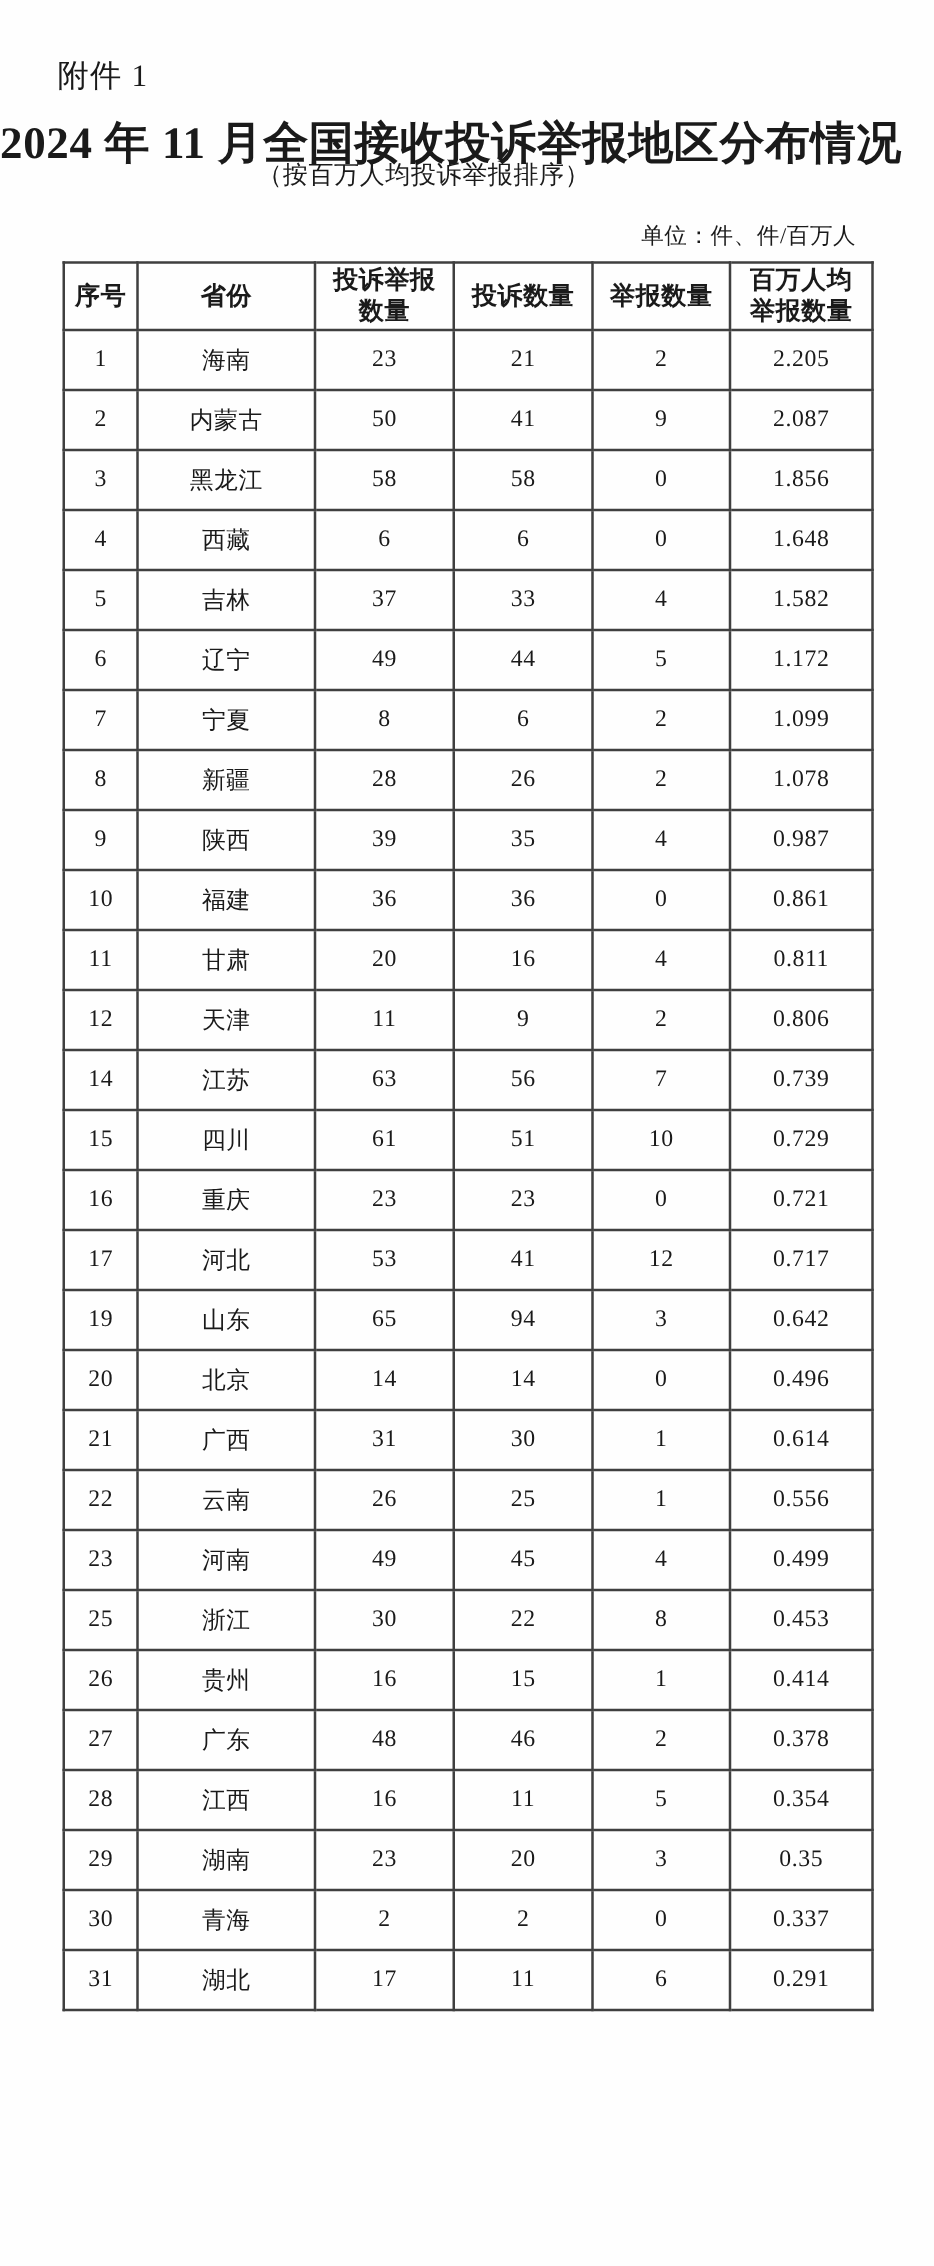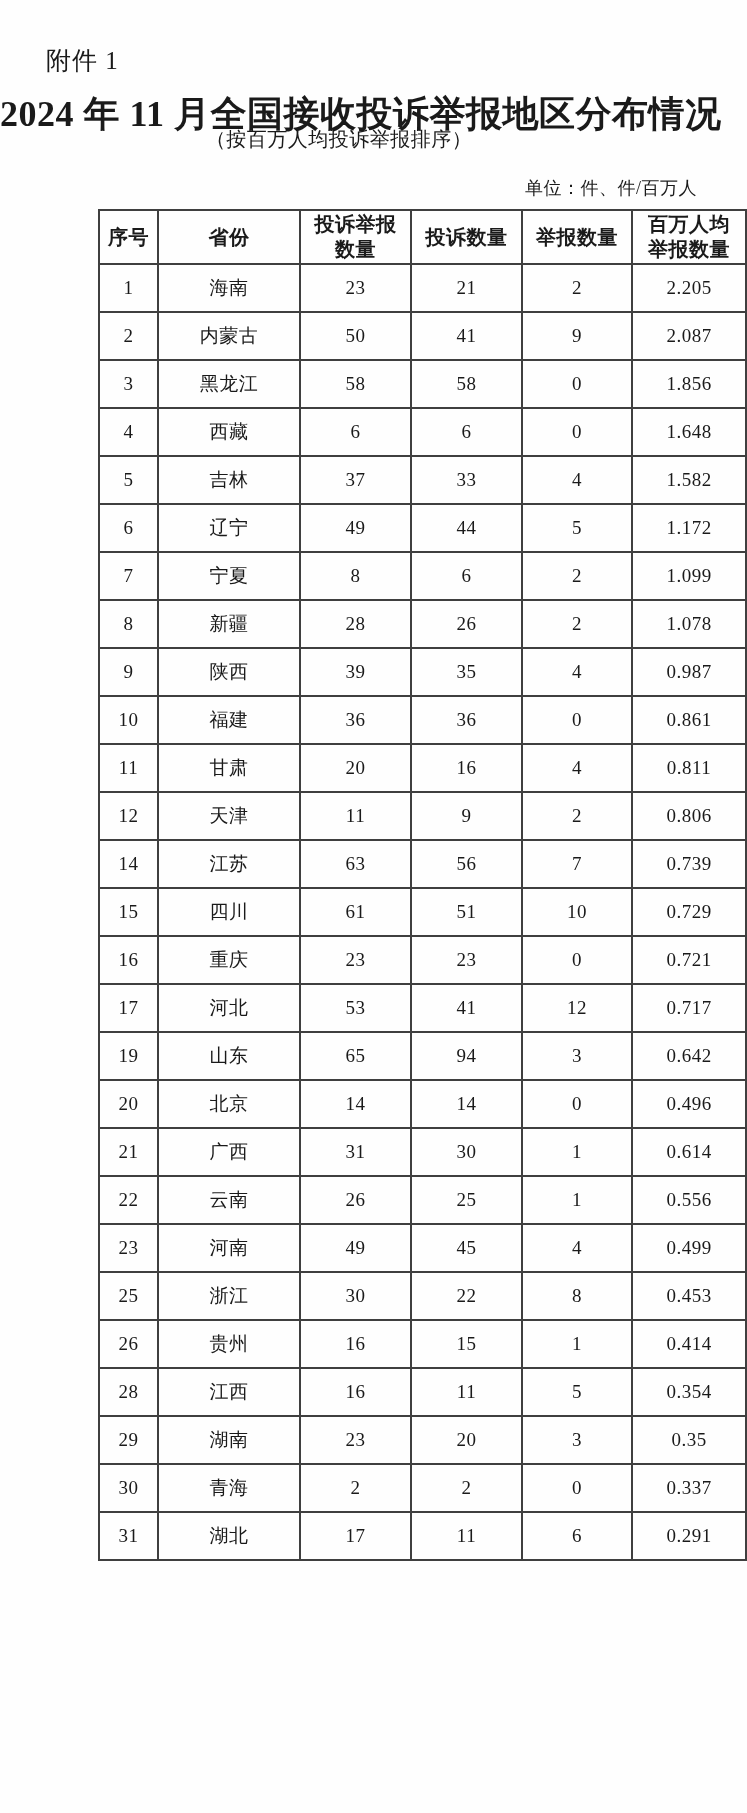--- a/index.html
+++ b/index.html
@@ -31,31 +31,30 @@
   .doc-subtitle {
     position: absolute;
     left: 0; top: 126px;
     width: 678px;
     text-align: center;
     font-size: 20px;
     letter-spacing: 0.5px;
   }
   .unit-note {
     position: absolute;
-    right: 50px; top: 176px;
+    right: 62px; top: 176px;
     font-size: 18px;
     letter-spacing: 0.5px;
   }
   table.data-table {
     position: absolute;
     left: 50px; top: 209px;
     width: 647px;
     border-collapse: collapse;
     table-layout: fixed;
-    margin-left: 48px;
   }
   .data-table th, .data-table td {
     border: 2px solid #3f3f3f;
     text-align: center;
     vertical-align: middle;
     overflow: hidden;
   }
   .data-table th {
     height: 54px;
     font-size: 20px;
@@ -287,20 +286,28 @@
       </tr>
       <tr>
         <td>26</td>
         <td>贵州</td>
         <td>16</td>
         <td>15</td>
         <td>1</td>
         <td>0.414</td>
       </tr>
       <tr>
+        <td>27</td>
+        <td>广东</td>
+        <td>48</td>
+        <td>46</td>
+        <td>2</td>
+        <td>0.378</td>
+      </tr>
+      <tr>
         <td>28</td>
         <td>江西</td>
         <td>16</td>
         <td>11</td>
         <td>5</td>
         <td>0.354</td>
       </tr>
       <tr>
         <td>29</td>
         <td>湖南</td>

